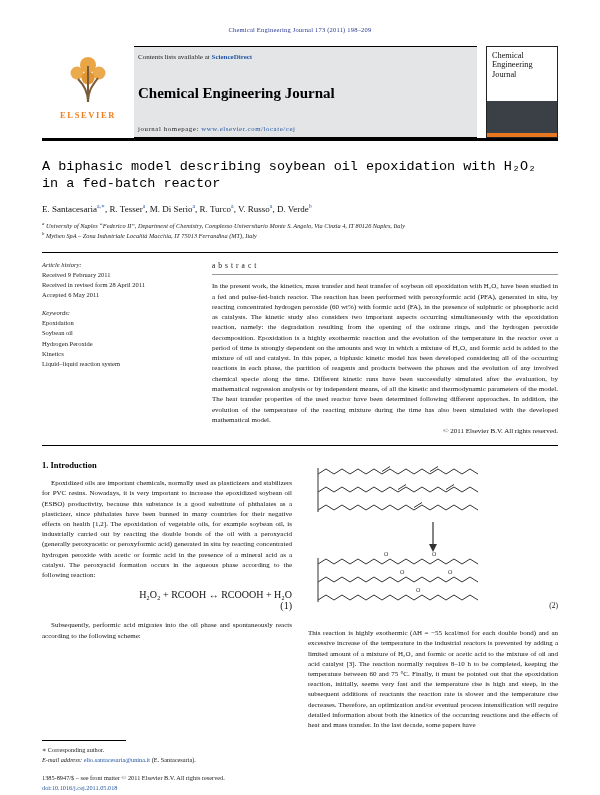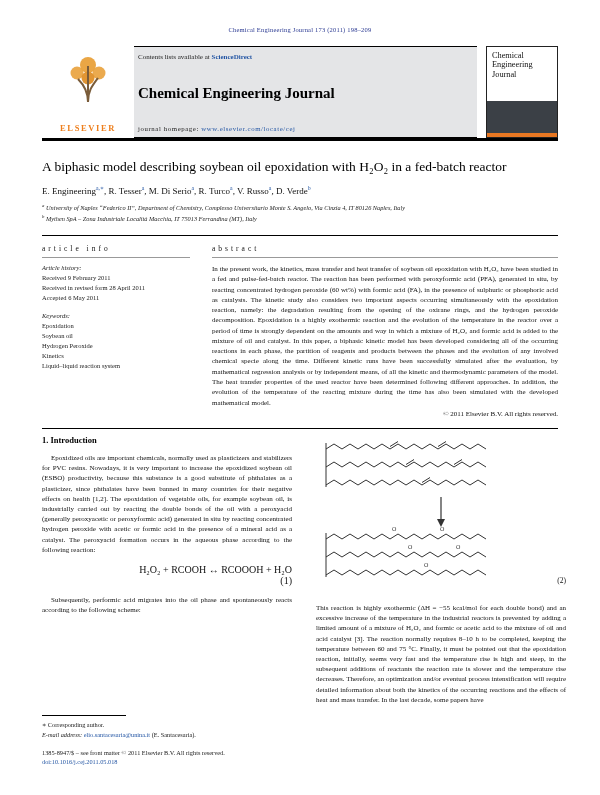--- a/index.html
+++ b/index.html
@@ -17,21 +17,21 @@
     font-size: 6.5px; color: #2b3a92; letter-spacing: 0.2px;
   }
 
   
   .header { margin-top: 13px; display: flex; align-items: stretch; height: 92px; }
   .logo-box {
     width: 92px; background: #fff; display: flex; flex-direction: column;
     align-items: center; justify-content: flex-start; padding-top: 6px;
   }
   .logo-text {
-    margin-top: 19px; font-size: 8.5px; font-weight: bold; color: #ee7f1d;
+    margin-top: 6px; font-size: 8.5px; font-weight: bold; color: #ee7f1d;
     letter-spacing: 1.6px;
   }
   .band {
     flex: 1; background: #e4e5e7; border-top: 1px solid #000; border-bottom: 1px solid #000;
     display: flex; flex-direction: column; justify-content: space-between;
     text-align: left; padding: 6px 4px 5px 4px;
   }
   .contents-line { font-size: 7px; color: #222; }
   .sd-link { color: #2456a4; font-weight: bold; text-decoration: none; cursor: pointer; }
   .band-title { font-size: 15px; font-weight: bold; color: #000; }
@@ -43,20 +43,21 @@
   }
   .cover-title { padding: 4px 4px 0 5px; font-weight: normal; font-size: 8.3px; line-height: 1.12; color: #111; }
   .cover-image { position: absolute; left: 0; right: 0; bottom: 0; height: 36px; background: #3b4046; }
   .cover-accent { position: absolute; left: 0; right: 0; bottom: 0; height: 4px; background: #e87722; }
   .thick-rule { height: 3px; background: #000; }
 
   
   .article-title {
     margin-top: 17px; font-size: 13.5px; font-weight: normal; line-height: 1.28;
     color: #000;
+    font-family: Liberation Mono, monospace;
   }
   .authors { margin-top: 10px; font-size: 9px; color: #111; }
   .authors sup { font-size: 5.8px; color: #2456a4; }
   .affiliations { margin-top: 6px; font-size: 6.3px; font-style: italic; line-height: 1.55; color: #222; }
   .affiliations sup { font-size: 4.8px; }
 
   
   .info-block {
     margin-top: 11px; border-top: 1px solid #000; border-bottom: 1px solid #000;
     display: flex; padding: 8px 0 10px 0;
@@ -67,21 +68,21 @@
     font-size: 7.5px; letter-spacing: 3px; color: #111;
     border-bottom: 0.5px solid #999; padding-bottom: 4px; margin-bottom: 6px;
   }
   .info-label { font-size: 6.5px; font-style: italic; margin-bottom: 2px; color: #222; }
   .keywords-label { margin-top: 9px; }
   .info-item { font-size: 6.5px; line-height: 1.55; color: #222; }
   .abstract-text { font-size: 7px; line-height: 1.47; text-align: justify; color: #111; }
   .copyright { font-size: 7px; text-align: right; margin-top: 2px; color: #111; }
 
   
-  .body-cols { margin-top: 6px; display: flex; gap: 24px; height: 332px; }
+  .body-cols { margin-top: 14px; display: flex; gap: 16px; height: 332px; }
   .col { width: 250px; flex: none; }
   .left-col { position: relative; }
   .section-heading { font-size: 8.5px; font-weight: bold; margin-bottom: 8px; color: #000; }
   .body-p { font-size: 7px; line-height: 1.46; text-align: justify; color: #111; }
   .indent { text-indent: 9px; }
   .equation { display: flex; justify-content: space-between; align-items: flex-end; margin: 9px 0 9px 0; font-size: 10px; color: #111; flex-direction: column; }
 
   .footnote { position: absolute; left: 0; bottom: 0; width: 100%; font-size: 6.3px; line-height: 1.5; color: #222; }
   .fn-rule { width: 84px; border-top: 0.5px solid #000; margin-bottom: 4px; }
   .fn-email-label { font-style: italic; }
@@ -136,21 +137,21 @@
       </div>
     </div>
 
     <div class="thick-rule"></div>
 
     <h1 class="article-title">A biphasic model describing soybean oil epoxidation with H₂O₂ in a fed-batch reactor</h1>
 
     <div class="authors">
       
     
-        <span class="author"><span>E. Engineering</span><sup>a,∗</sup><span>, </span></span>
+        <span class="author"><span>E. Santacesaria</span><sup>a,∗</sup><span>, </span></span>
       
         <span class="author"><span>R. Tesser</span><sup>a</sup><span>, </span></span>
       
         <span class="author"><span>M. Di Serio</span><sup>a</sup><span>, </span></span>
       
         <span class="author"><span>R. Turco</span><sup>a</sup><span>, </span></span>
       
         <span class="author"><span>V. Russo</span><sup>a</sup><span>, </span></span>
       
         <span class="author"><span>D. Verde</span><sup>b</sup><span></span></span>
@@ -159,21 +160,20 @@
     <div class="affiliations">
 
         <div class="affil"><sup>a</sup><span> University of Naples “Federico II”, Department of Chemistry, Complesso Universitario Monte S. Angelo, Via Cinzia 4, IT 80126 Naples, Italy</span></div>
 
         <div class="affil"><sup>b</sup><span> Mythen SpA – Zona Industriale Località Macchia, IT 75013 Ferrandina (MT), Italy</span></div>
       </div>
 
     <div class="info-block">
 
       <div class="info-col">
-        <div class="col-heading">article info</div>
         <div class="info-label">Article history:</div>
         <div>
 
         <div class="info-item">Received 9 February 2011</div>
             <div class="info-item">Received in revised form 28 April 2011</div>
             <div class="info-item">Accepted 6 May 2011</div>
           </div>
         <div class="info-label keywords-label">Keywords:</div>
         <div>
 

